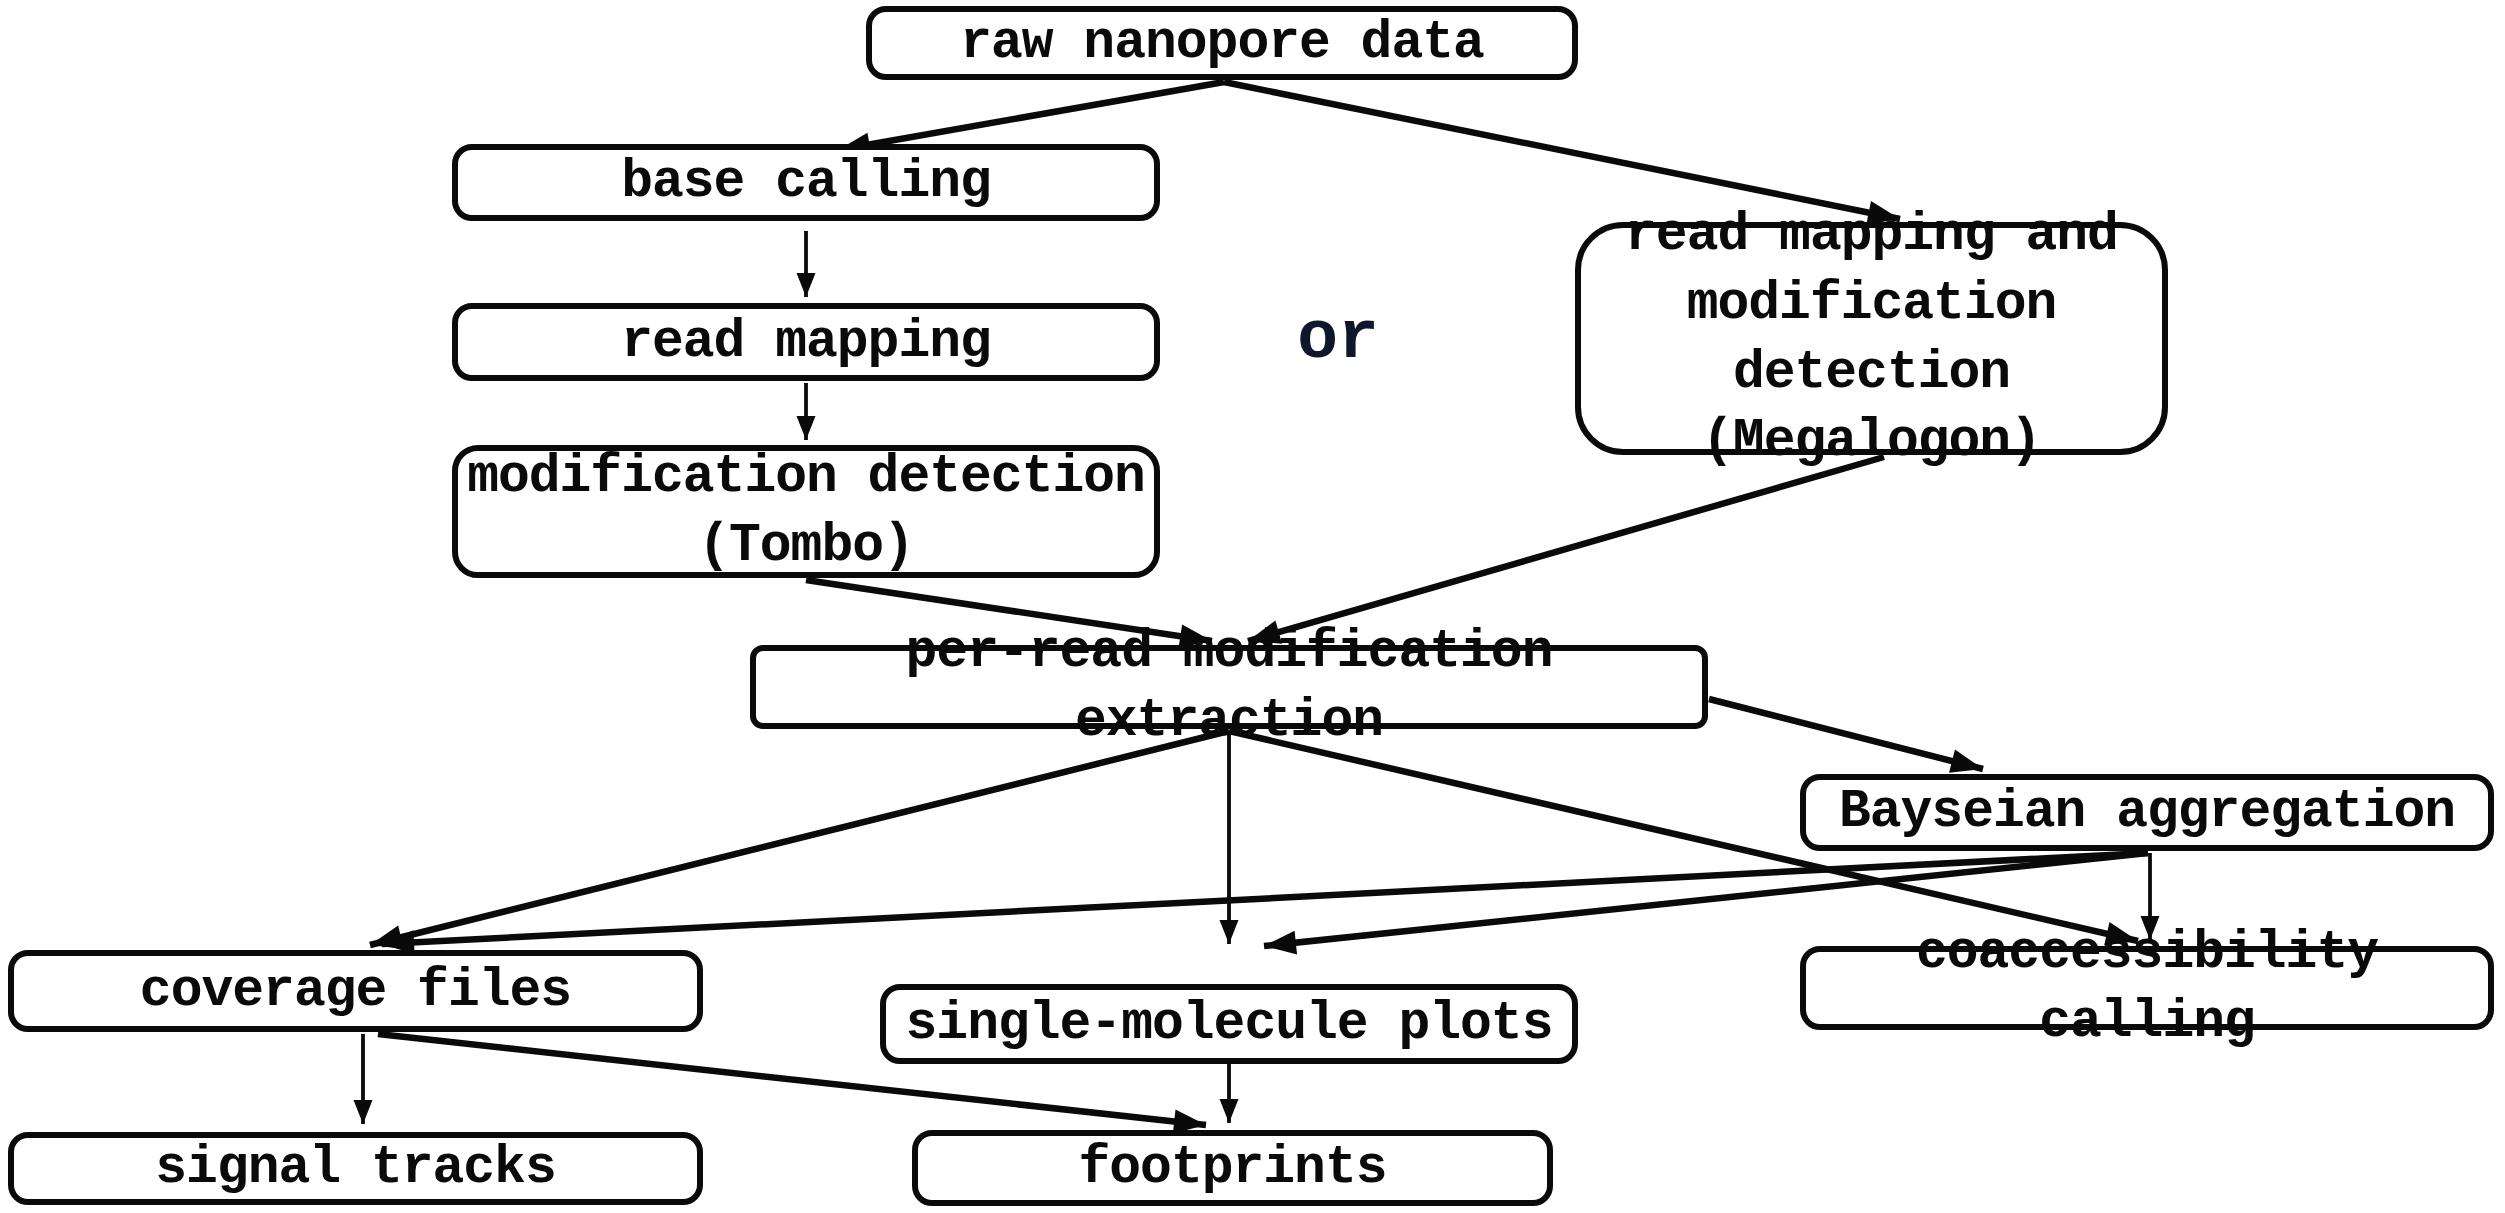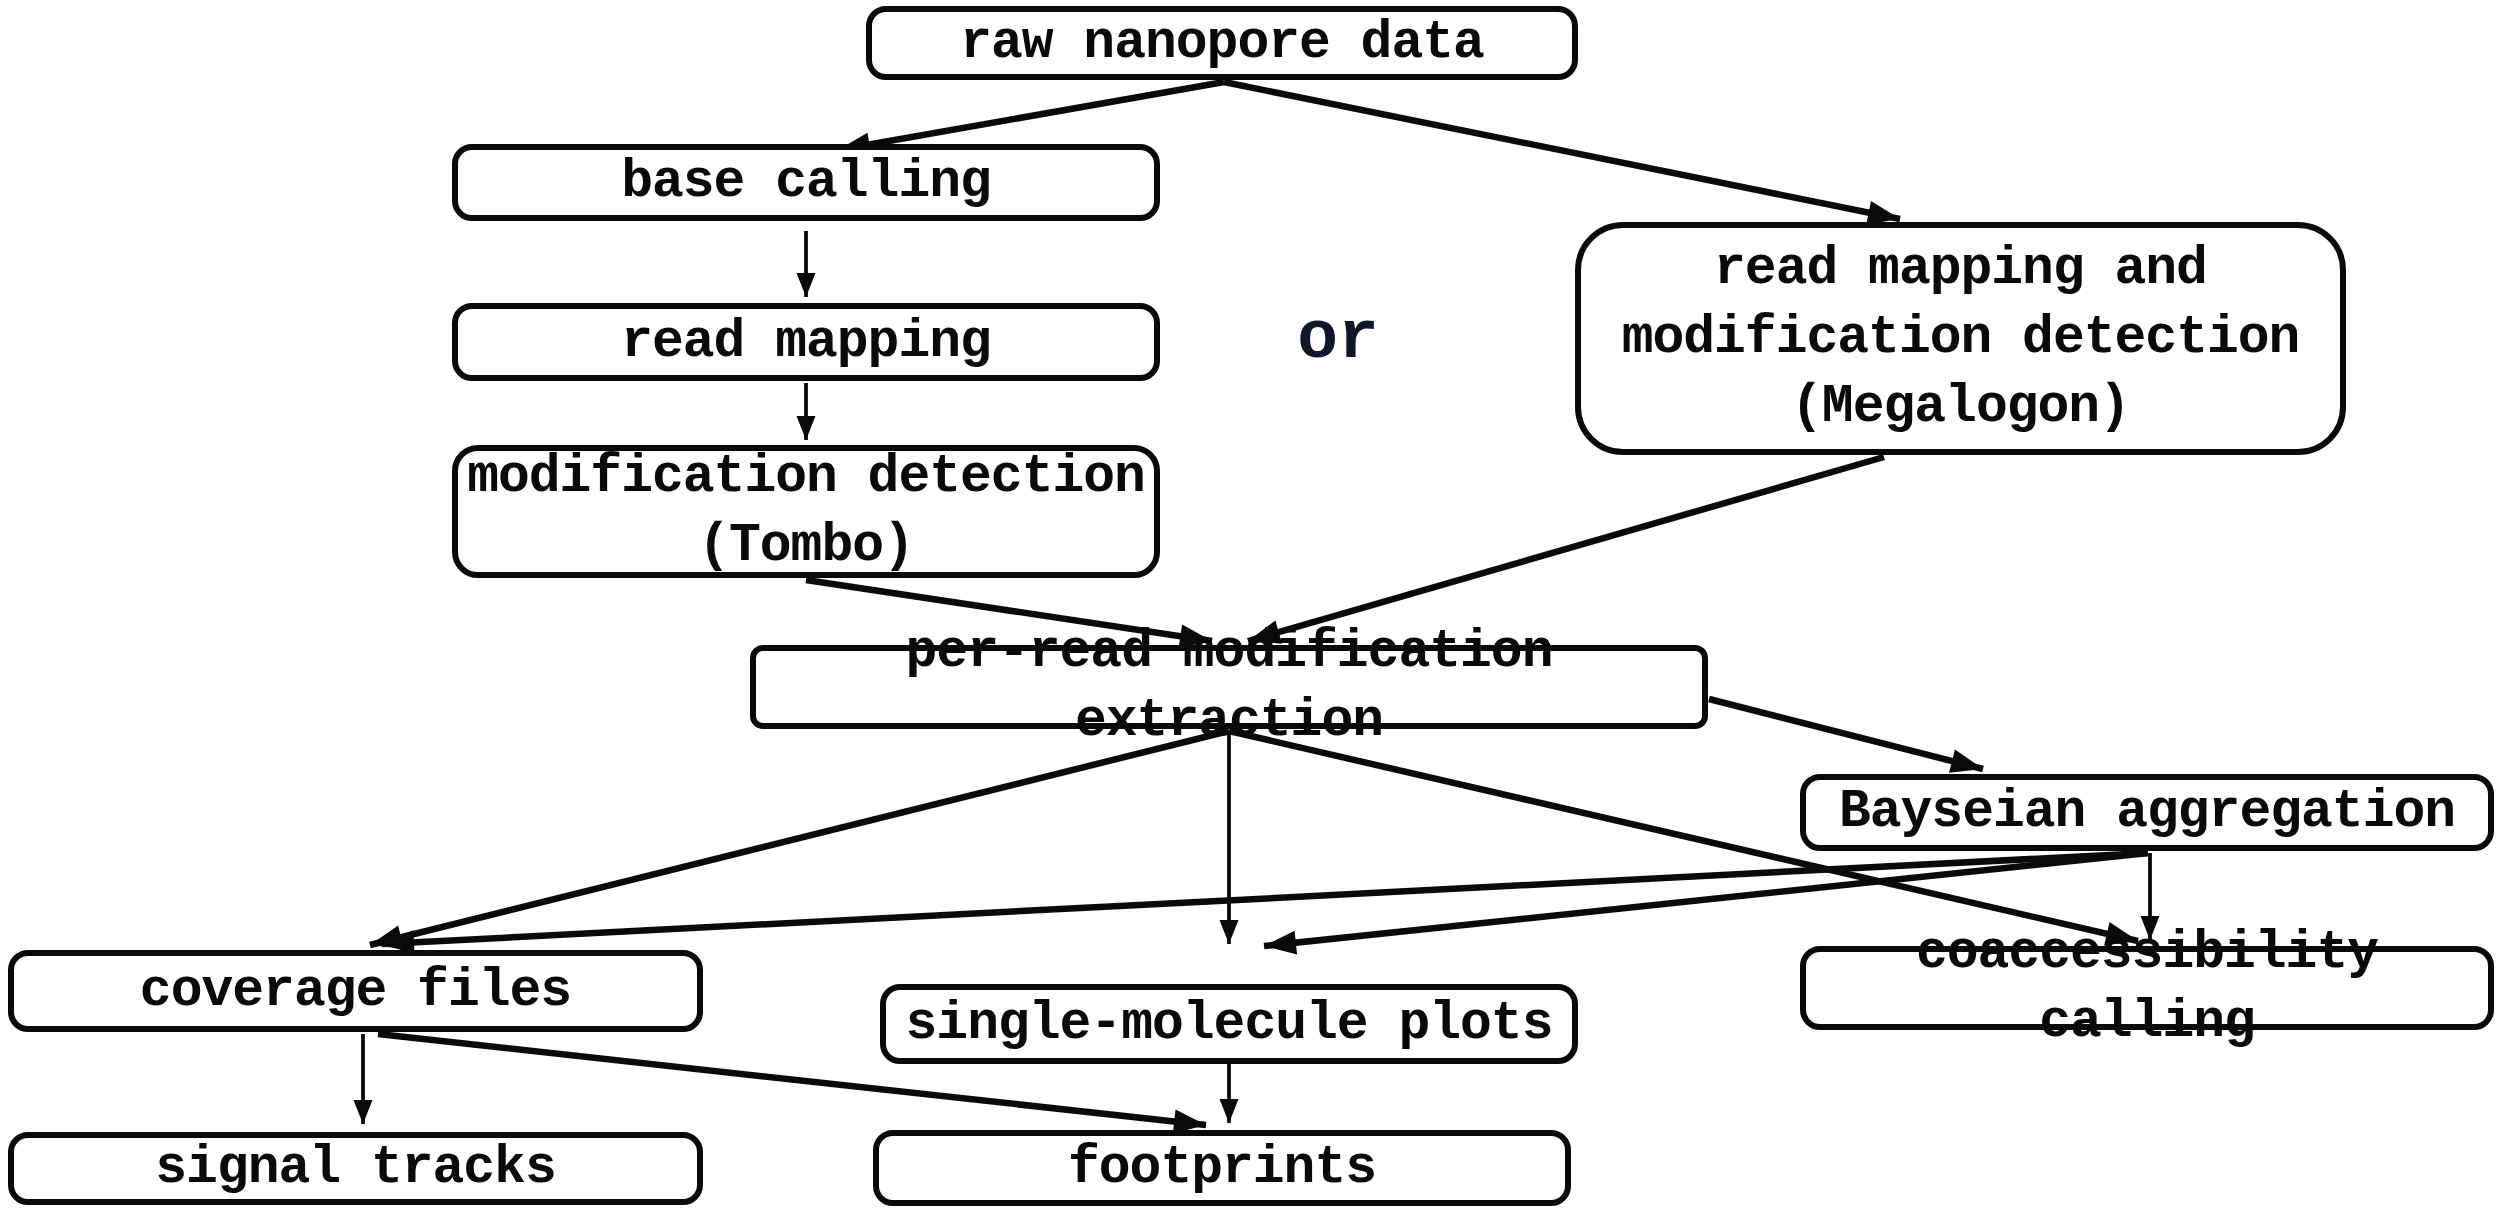--- a/index.html
+++ b/index.html
@@ -40,29 +40,29 @@
     color: #0a0a0a;
     font-weight: bold;
     font-size: 53px;
     letter-spacing: -1px;
     line-height: 1.3;
   }
   .node span { white-space: pre-line; }
   #n-raw        { left: 866px;  top: 6px;    width: 712px; height: 74px; }
   #n-base       { left: 452px;  top: 144px;  width: 708px; height: 77px; }
   #n-readmap    { left: 452px;  top: 303px;  width: 708px; height: 78px; }
-  #n-megalodon  { left: 1575px; top: 222px;  width: 771px; height: 233px; border-radius: 48px; }
+  #n-megalodon  { left: 1575px; top: 222px;  width: 593px; height: 233px; border-radius: 48px; }
   #n-tombo      { left: 452px;  top: 445px;  width: 708px; height: 133px; border-radius: 26px; }
   #n-perread    { left: 750px;  top: 645px;  width: 958px; height: 84px; border-radius: 13px; }
   #n-bayseian   { left: 1800px; top: 774px;  width: 694px; height: 77px; }
   #n-coverage   { left: 8px;    top: 950px;  width: 695px; height: 82px; }
   #n-smp        { left: 880px;  top: 952px;  width: 698px; height: 80px; margin-top: 32px; }
   #n-coaccess   { left: 1800px; top: 946px;  width: 694px; height: 84px; }
   #n-signal     { left: 8px;    top: 1132px; width: 695px; height: 73px; }
-  #n-footprints { left: 873px;  top: 1130px; width: 698px; height: 76px; text-align: center; }
+  #n-footprints { left: 912px;  top: 1130px; width: 641px; height: 76px; text-align: center; }
   .or-label {
     position: absolute;
     left: 1288px;
     top: 302px;
     width: 100px;
     height: 72px;
     display: flex;
     align-items: center;
     justify-content: center;
     color: #0f172a;

